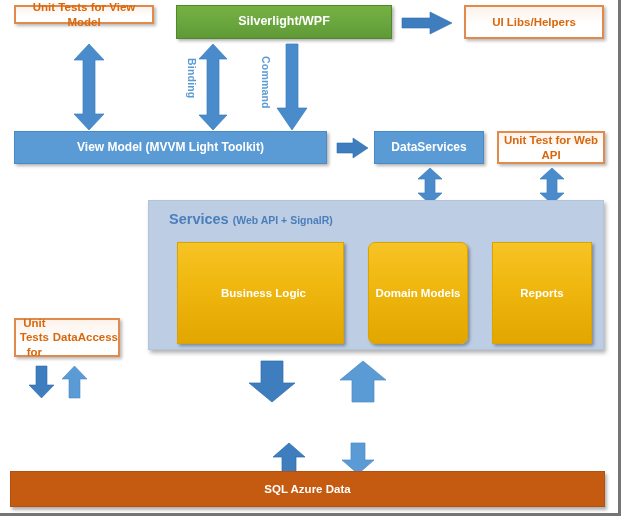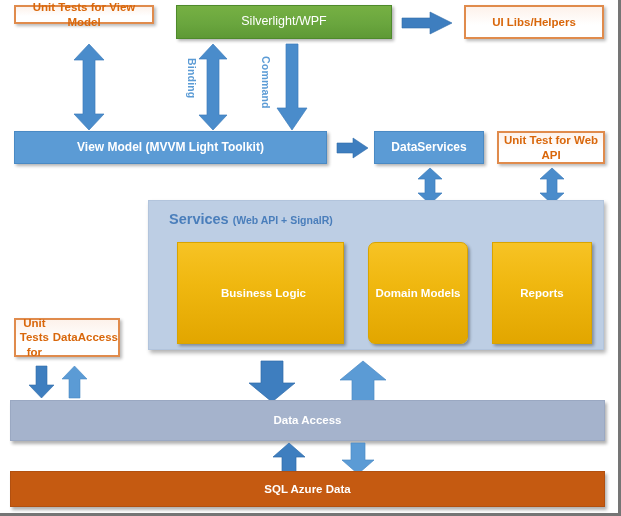--- a/index.html
+++ b/index.html
@@ -42,21 +42,21 @@
     font-weight: bold;
     box-shadow: 2px 2px 3px rgba(0,0,0,0.28);
   }
 
   
   .box-green {
     background: linear-gradient(to bottom, #76B043 0%, #6AA63E 55%, #5E9935 100%);
     border: 1px solid #4E8A2B;
     color: #ffffff;
     font-size: 12.5px;
-    font-weight: normal;
+    font-weight: bold;
     box-shadow: 2px 2px 3px rgba(0,0,0,0.3);
   }
 
   
   .box-blue {
     background: #5B9BD5;
     border: 1px solid #4A8AC4;
     color: #ffffff;
     font-size: 12px;
     font-weight: bold;
@@ -230,21 +230,20 @@
       <polygon points="13,0 35,0 35,22 47,22 24,41 1,22 13,22" fill="#3E7EBF" stroke="#2F6BAA" stroke-width="0.7"></polygon>
     </svg>
   </div>
 
   <div class="arrow" style="left:339px; top:361px;">
     <svg width="48" height="41" viewBox="0 0 48 41">
       <polygon points="24,0 47,19 35,19 35,41 13,41 13,19 1,19" fill="#5B9BD5" stroke="#4A8AC4" stroke-width="0.7"></polygon>
     </svg>
   </div>
 
-  <div class="box box-grey" style="left:10px; top:400px; width:595px; height:41px;">Data Access</div>
 
   <div class="arrow" style="left:272px; top:443px;">
     <svg width="34" height="31" viewBox="0 0 34 31">
       <polygon points="17,0 33,14 24,14 24,31 10,31 10,14 1,14" fill="#3E7EBF" stroke="#2F6BAA" stroke-width="0.7"></polygon>
     </svg>
   </div>
 
   <div class="arrow" style="left:341px; top:443px;">
     <svg width="34" height="31" viewBox="0 0 34 31">
       <polygon points="10,0 24,0 24,17 33,17 17,31 1,17 10,17" fill="#5B9BD5" stroke="#4A8AC4" stroke-width="0.7"></polygon>

